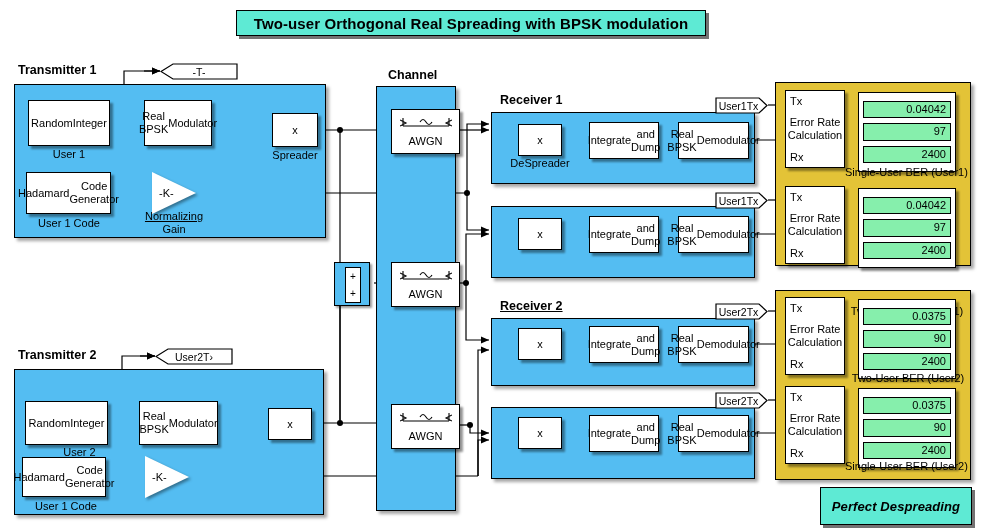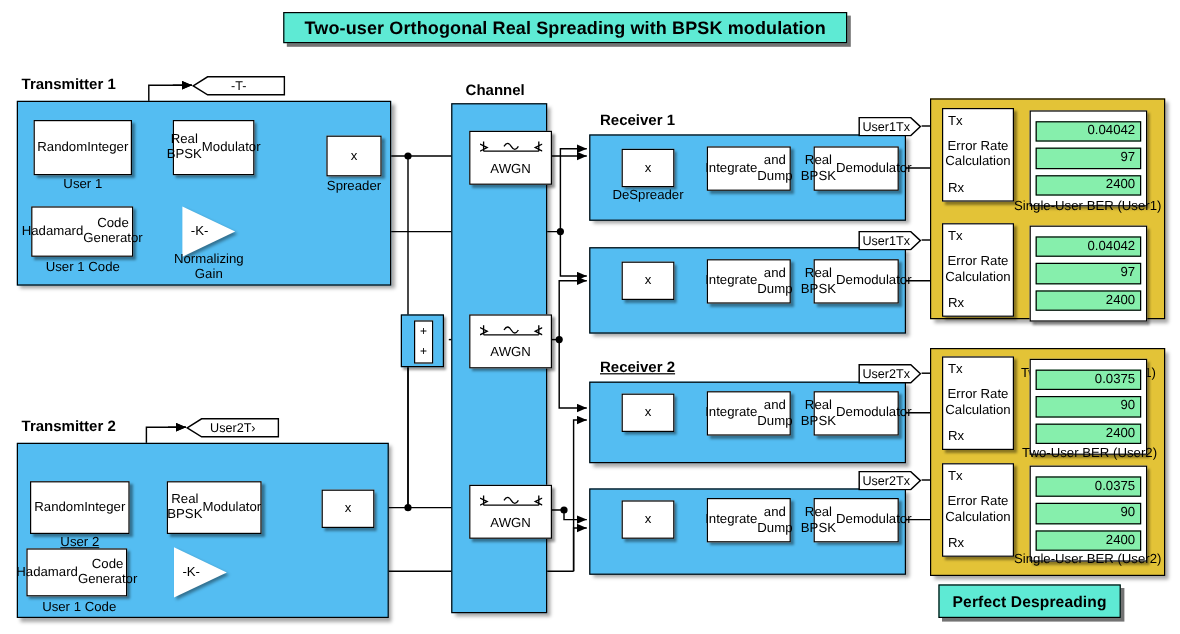--- a/index.html
+++ b/index.html
@@ -201,38 +201,38 @@
   <div class="abs blk" style="left:26px;top:172px;width:85px;height:42px;">
     <span>Hadamard</span>
     <span>Code Generator</span>
   </div>
   <div class="abs caption" style="left:20px;top:217px;width:98px;">User 1 Code</div>
 
   <div class="gain" style="left:152px;top:172px;">
     <div class="tri"></div>
     <span class="gtxt">-K-</span>
   </div>
-  <div class="abs caption" style="left:132px;top:210px;width:84px;">Normalizing</div>
+  <div class="abs caption" style="left:132px;top:210px;width:84px;text-decoration:underline;">Normalizing</div>
   <div class="abs caption" style="left:132px;top:223px;width:84px;">Gain</div>
 
   <div class="abs grplabel" style="left:18px;top:348px;">Transmitter 2</div>
   <div class="abs panel-blue" style="left:14px;top:369px;width:310px;height:146px;"></div>
 
   <div class="abs tag" style="left:155px;top:348px;width:78px;">
     <svg width="78" height="17">
         <path d="M1,8.5 L13,1 L77,1 L77,16 L13,16 Z" fill="#fff" stroke="#000" stroke-width="1.2"></path>
       </svg>
     <span class="ttxt">User2T›</span>
   </div>
 
   <div class="abs blk" style="left:25px;top:401px;width:83px;height:44px;">
     <span>Random</span>
     <span>Integer</span>
   </div>
-  <div class="abs caption" style="left:25px;top:446px;width:83px;text-decoration:underline;">User 2</div>
+  <div class="abs caption" style="left:38px;top:446px;width:83px;text-decoration:underline;">User 2</div>
 
   <div class="abs blk" style="left:139px;top:401px;width:79px;height:44px;">
     <span>Real BPSK</span>
     <span>Modulator</span>
   </div>
 
   <div class="abs blk" style="left:268px;top:408px;width:44px;height:32px;">
     <span>x</span>
   </div>
 
@@ -426,15 +426,15 @@
     <span class="rx">Rx</span>
   </div>
   <div class="disp" style="left:858px;top:388px;width:88px;height:72px;">
     <div class="cell">0.0375</div>
     <div class="cell">90</div>
     <div class="cell">2400</div>
   </div>
   <div class="abs caption" style="left:845px;top:460px;width:122px;">Single-User BER (User2)</div>
 
 
-  <div class="abs titlebox" style="left:782px;top:487px;width:152px;height:28px;font-size:13px;">Perfect Despreading</div>
+  <div class="abs titlebox" style="left:820px;top:487px;width:152px;height:38px;font-size:13px;font-style:italic;">Perfect Despreading</div>
 
 </div>
 
 </body></html>

